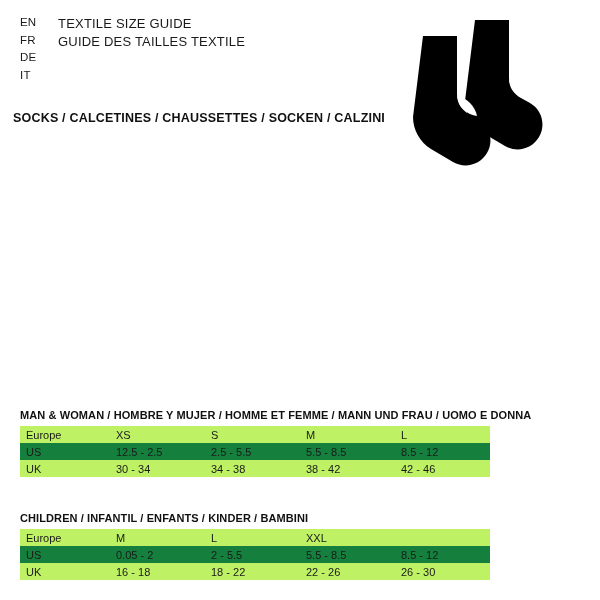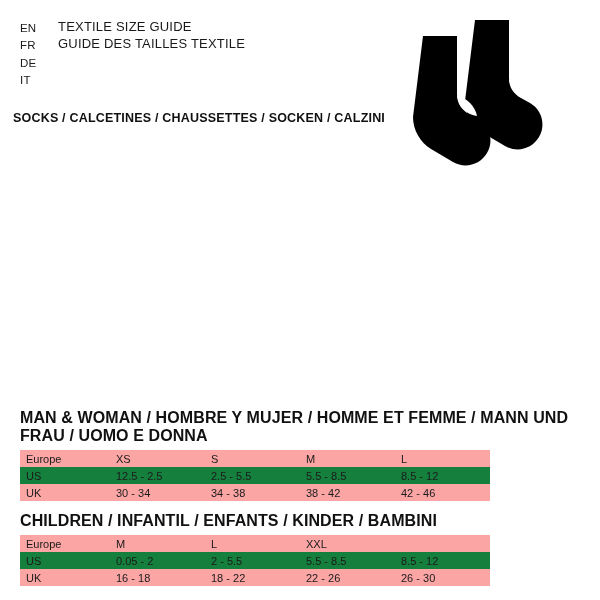--- a/index.html
+++ b/index.html
@@ -23,21 +23,21 @@
 
   
   .lang-block {
     position: absolute;
     left: 20px;
     top: 16px;
     width: 360px;
   }
   .lang-row {
     display: flex;
-    align-items: flex-end;
+    align-items: flex-start;
     height: 17.5px;
     font-size: 11.5px;
     letter-spacing: 0.2px;
   }
   .lang-code {
     width: 38px;
     flex: 0 0 38px;
     font-size: 11.5px;
     color: #1a1a1a;
   }
@@ -68,41 +68,41 @@
   
   .table-wrap {
     position: absolute;
     left: 20px;
     width: 560px;
   }
   .table-wrap.adults { top: 409px; }
   .table-wrap.kids   { top: 512px; }
 
   .table-caption {
-    font-size: 16px;
+    font-size: 11px;
     font-weight: bold;
     letter-spacing: 0.1px;
     margin-bottom: 5px;
     color: #111;
   }
   table.size-table {
     border-collapse: collapse;
     width: 470px;
     table-layout: fixed;
   }
   table.size-table td {
     height: 17px;
     font-size: 11px;
     padding: 0 0 0 6px;
     color: #1a1a1a;
     vertical-align: middle;
     border: none;
   }
   table.size-table tr.shaded td {
-    background: #fca5a5;
+    background: #bef264;
   }
   table.size-table tr.plain td {
     background: #15803d;
   }
   table.size-table col.c-label { width: 90px; }
   table.size-table col.c-val   { width: 95px; }
 </style>
 </head>
 <body>
 

